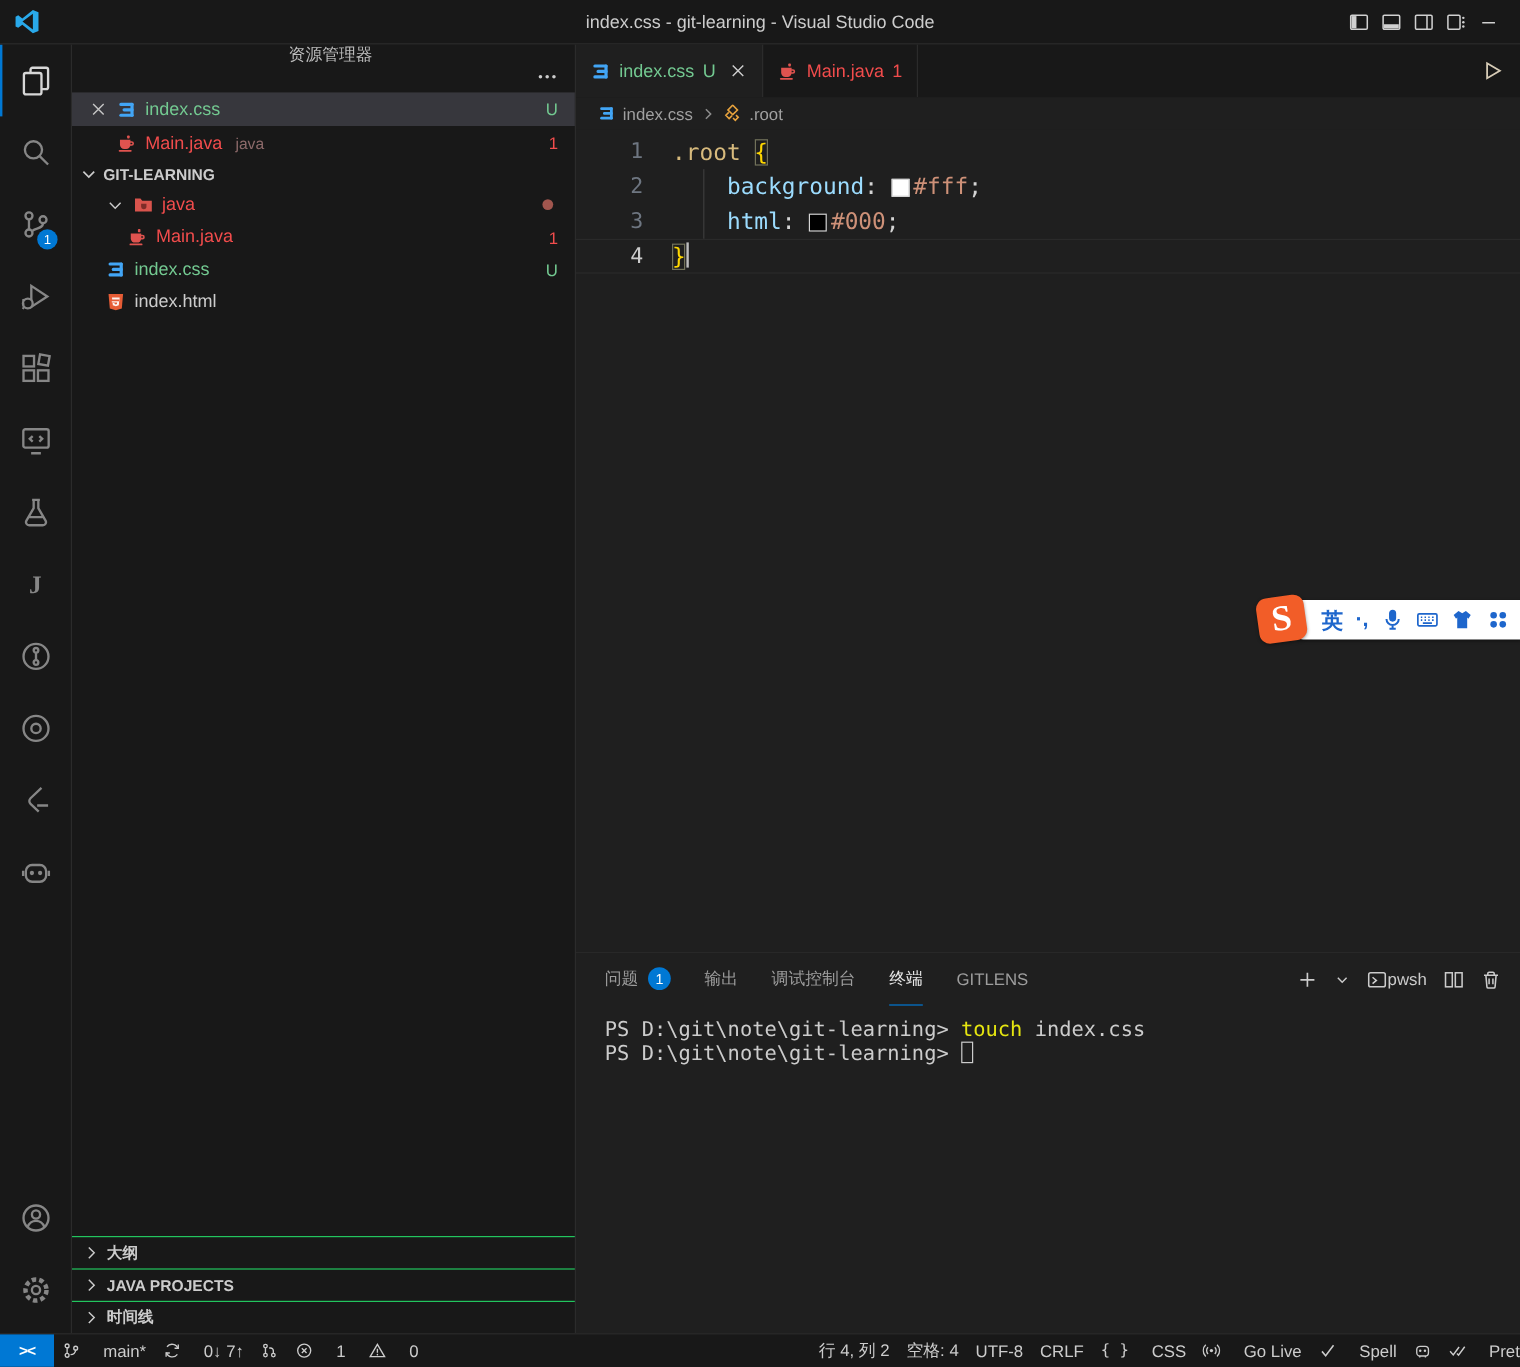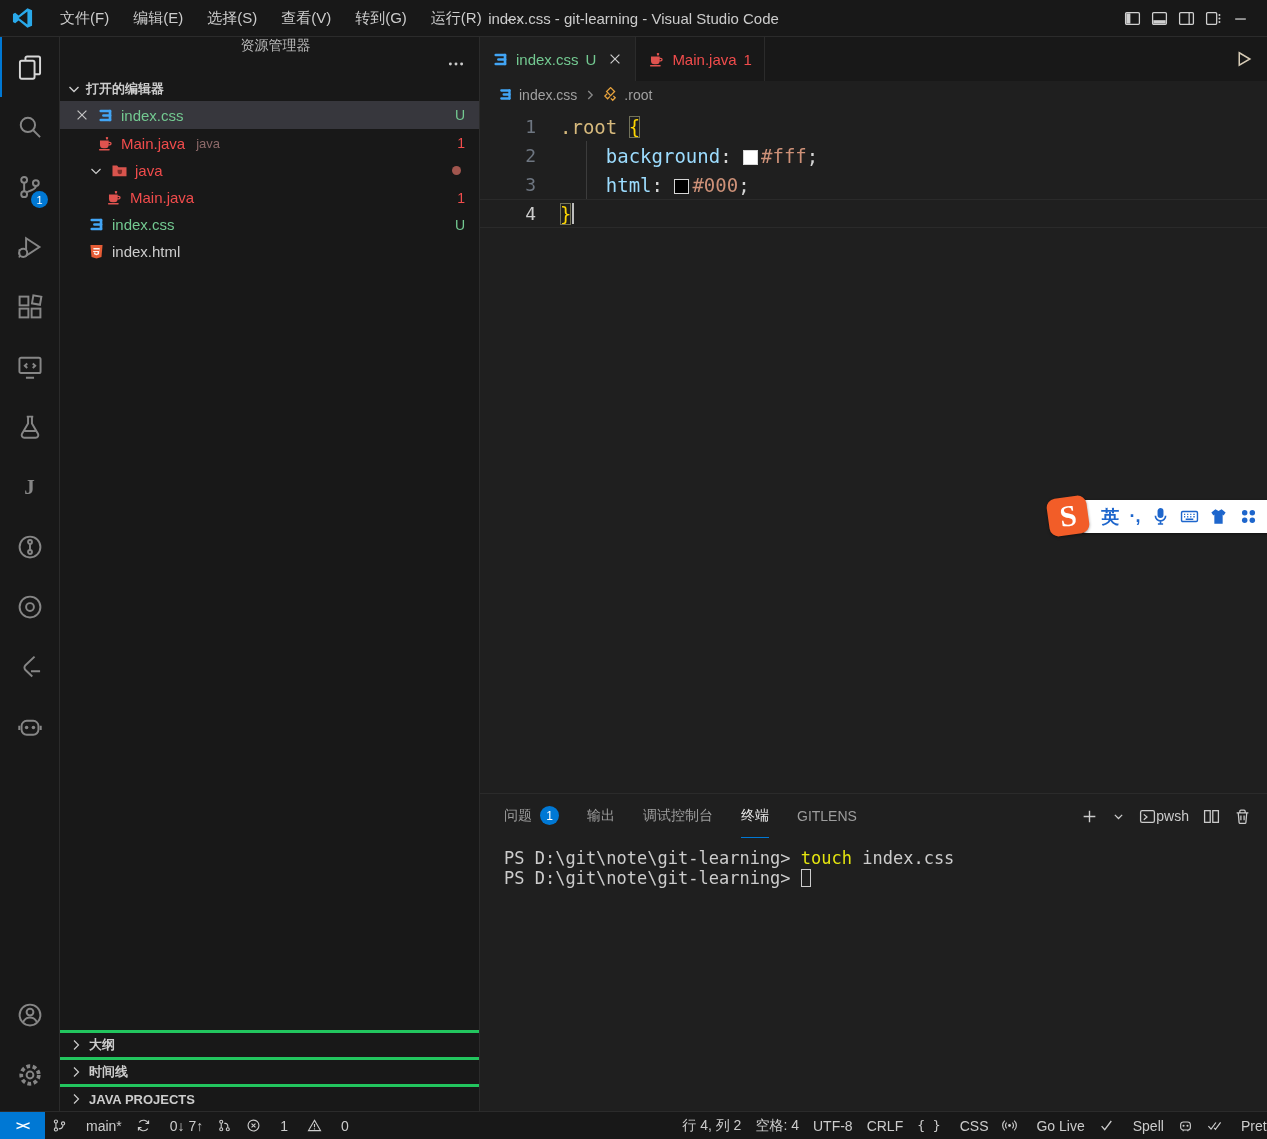--- a/index.html
+++ b/index.html
@@ -44,21 +44,21 @@
   .oe-row .close-ic { width:16px; height:16px; color:#c5c5c5; }
   .oe-row .file-ic { width:17px; height:17px; }
   .suffix { color:#8d6a6a; font-size:13px; margin-left:4px; }
   .row-badge { margin-left:auto; margin-right:14px; font-size:14px; }
   .tone-green { color:#73c991; } .tone-red { color:#f14c4c; } .tone-plain { color:#cccccc; }
   .tree-row { height:27px; display:flex; align-items:center; font-size:15px; gap:7px; cursor:pointer; }
   .tree-row .chev { width:16px; height:16px; color:#cccccc; }
   .tree-row .file-ic { width:17px; height:17px; }
   .dot-badge { width:9px; height:9px; border-radius:50%; background:#a1564e; margin-left:auto; margin-right:18px; }
   #sidebar-bottom { margin-top:auto; }
-  .bottom-section { height:27px; border-top:3px solid #22c55e; display:flex; align-items:center; gap:5px;
+  .bottom-section { height:27px; border-top:1px solid #22c55e; display:flex; align-items:center; gap:5px;
     padding-left:8px; font-size:13px; font-weight:bold; color:#cccccc; cursor:pointer; }
   .bottom-section .ic { width:16px; height:16px; }
 
   
   #editor-col { flex:1; display:flex; flex-direction:column; min-width:0; }
   #tabbar { height:44px; background:#181818; display:flex; align-items:stretch; }
   .tab { display:flex; align-items:center; gap:7px; padding:0 12px; font-size:15px; border-right:1px solid #2b2b2b; cursor:pointer; }
   .tab.active { background:#1f1f1f; }
   .tab .file-ic { width:17px; height:17px; }
   .tab .close-ic { width:16px; height:16px; color:#cccccc; margin-left:4px; }
@@ -123,29 +123,20 @@
 </style>
 </head>
 <body>
 
 <div id="titlebar">
   <span class="ic" id="vscode-logo">
     <svg viewBox="0 0 16 16">
         <path fill="#29a9ea" fill-rule="evenodd" d="M11.2 .9 14.6 2.3v11.4l-3.4 1.4-6.4-5.2-2.5 1.9-1.6-.9V5.1l1.6-.9 2.5 1.9zM4.9 8l6.3-4.8v9.6z"></path>
       </svg>
   </span>
-  <div id="menubar">
-      <div class="menu-item">文件(F)</div>
-      <div class="menu-item">编辑(E)</div>
-      <div class="menu-item">选择(S)</div>
-      <div class="menu-item">查看(V)</div>
-      <div class="menu-item">转到(G)</div>
-      <div class="menu-item">运行(R)</div>
-      <div class="menu-item">···</div>
-    </div>
   <div id="window-title">index.css - git-learning - Visual Studio Code</div>
   <div id="window-controls">
     <span class="ic">
         <svg viewBox="0 0 16 16" fill="none" stroke="currentColor" stroke-width="1.2">
           <rect x="1.5" y="2.5" width="13" height="11" rx="1"></rect>
           <rect x="2.2" y="3.2" width="3.8" height="9.6" fill="currentColor" stroke="none"></rect>
         </svg>
       </span>
     <span class="ic">
         <svg viewBox="0 0 16 16" fill="none" stroke="currentColor" stroke-width="1.2">
@@ -308,28 +299,20 @@
     <div id="sidebar-header">
       <span>资源管理器</span>
       <span class="ic">
           <svg viewBox="0 0 16 16" fill="currentColor">
             <circle cx="3" cy="8" r="1.3"></circle>
             <circle cx="8" cy="8" r="1.3"></circle>
             <circle cx="13" cy="8" r="1.3"></circle>
           </svg>
         </span>
     </div>
-    <div class="section-header">
-      <span class="ic">
-          <svg viewBox="0 0 16 16" fill="none" stroke="currentColor" stroke-width="1.4">
-            <path d="M3.5 6l4.5 4.5L12.5 6"></path>
-          </svg>
-        </span>
-      <span>打开的编辑器</span>
-    </div>
     <div id="open-editors-list">
         <div class="oe-row selected">
           <span class="ic close-ic">
             <svg viewBox="0 0 16 16" fill="none" stroke="currentColor" stroke-width="1.2">
               <path d="M3.6 3.6l8.8 8.8M12.4 3.6l-8.8 8.8"></path>
             </svg>
           </span>
           <span class="ic file-ic">
             <svg viewBox="0 0 16 16" fill="#42a5f5">
               <rect x="2.3" y="2.5" width="11.2" height="2.5" rx="1.2"></rect>
@@ -349,20 +332,28 @@
               <path d="M10.6 6.3h1.4a1.8 1.8 0 0 1 0 3.6h-1.4V8.6h1.4a.55.55 0 0 0 0-1.1h-1.4z"></path>
               <rect x="1.8" y="13.1" width="10.2" height="1.4" rx=".7"></rect>
               <rect x="8.4" y="1.8" width="2" height="2.4" rx=".6"></rect>
             </svg>
           </span>
           <span class="tone-red">Main.java</span>
           <span class="suffix">java</span>
           <span class="row-badge tone-red">1</span>
         </div>
       </div>
+    <div class="section-header">
+      <span class="ic">
+          <svg viewBox="0 0 16 16" fill="none" stroke="currentColor" stroke-width="1.4">
+            <path d="M3.5 6l4.5 4.5L12.5 6"></path>
+          </svg>
+        </span>
+      <span>GIT-LEARNING</span>
+    </div>
     <div id="project-tree">
         <div class="tree-row" style="padding-left: 28px;">
           <span class="ic chev">
             <svg viewBox="0 0 16 16" fill="none" stroke="currentColor" stroke-width="1.2">
               <path d="M3.5 6l4.5 4.5L12.5 6"></path>
             </svg>
           </span>
           <span class="ic file-ic">
             <svg viewBox="0 0 16 16">
               <path fill="#d9544d" d="M1.4 3.2h4.3l1.4 1.8h7.5v8.4H1.4z"></path>
@@ -414,29 +405,29 @@
             </svg>
           </span>
           <span>大纲</span>
         </div>
         <div class="bottom-section">
           <span class="ic ">
             <svg viewBox="0 0 16 16" fill="none" stroke="currentColor" stroke-width="1.2">
               <path d="M6 3.5 10.5 8 6 12.5"></path>
             </svg>
           </span>
+          <span>JAVA PROJECTS</span>
+        </div>
+        <div class="bottom-section">
+          <span class="ic ">
+            <svg viewBox="0 0 16 16" fill="none" stroke="currentColor" stroke-width="1.2">
+              <path d="M6 3.5 10.5 8 6 12.5"></path>
+            </svg>
+          </span>
           <span>时间线</span>
-        </div>
-        <div class="bottom-section">
-          <span class="ic ">
-            <svg viewBox="0 0 16 16" fill="none" stroke="currentColor" stroke-width="1.2">
-              <path d="M6 3.5 10.5 8 6 12.5"></path>
-            </svg>
-          </span>
-          <span>JAVA PROJECTS</span>
         </div>
       </div>
   </div>
 
   <div id="editor-col">
     <div id="tabbar">
       <div id="tabs-container" style="display:flex;">
           <div class="tab active">
             <span class="ic file-ic">
               <svg viewBox="0 0 16 16" fill="#42a5f5">

